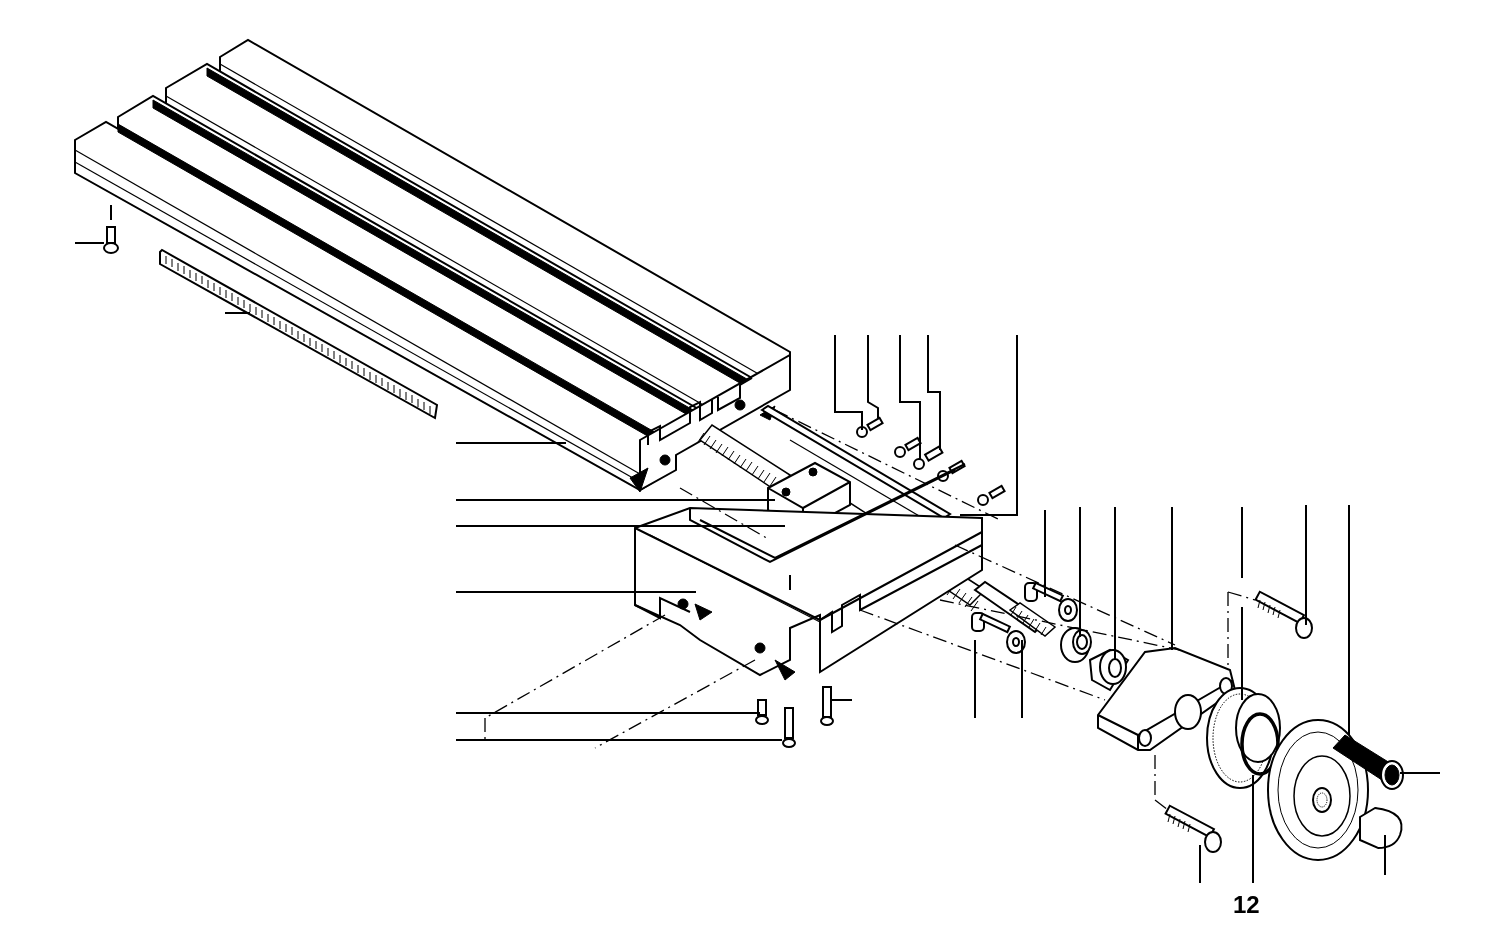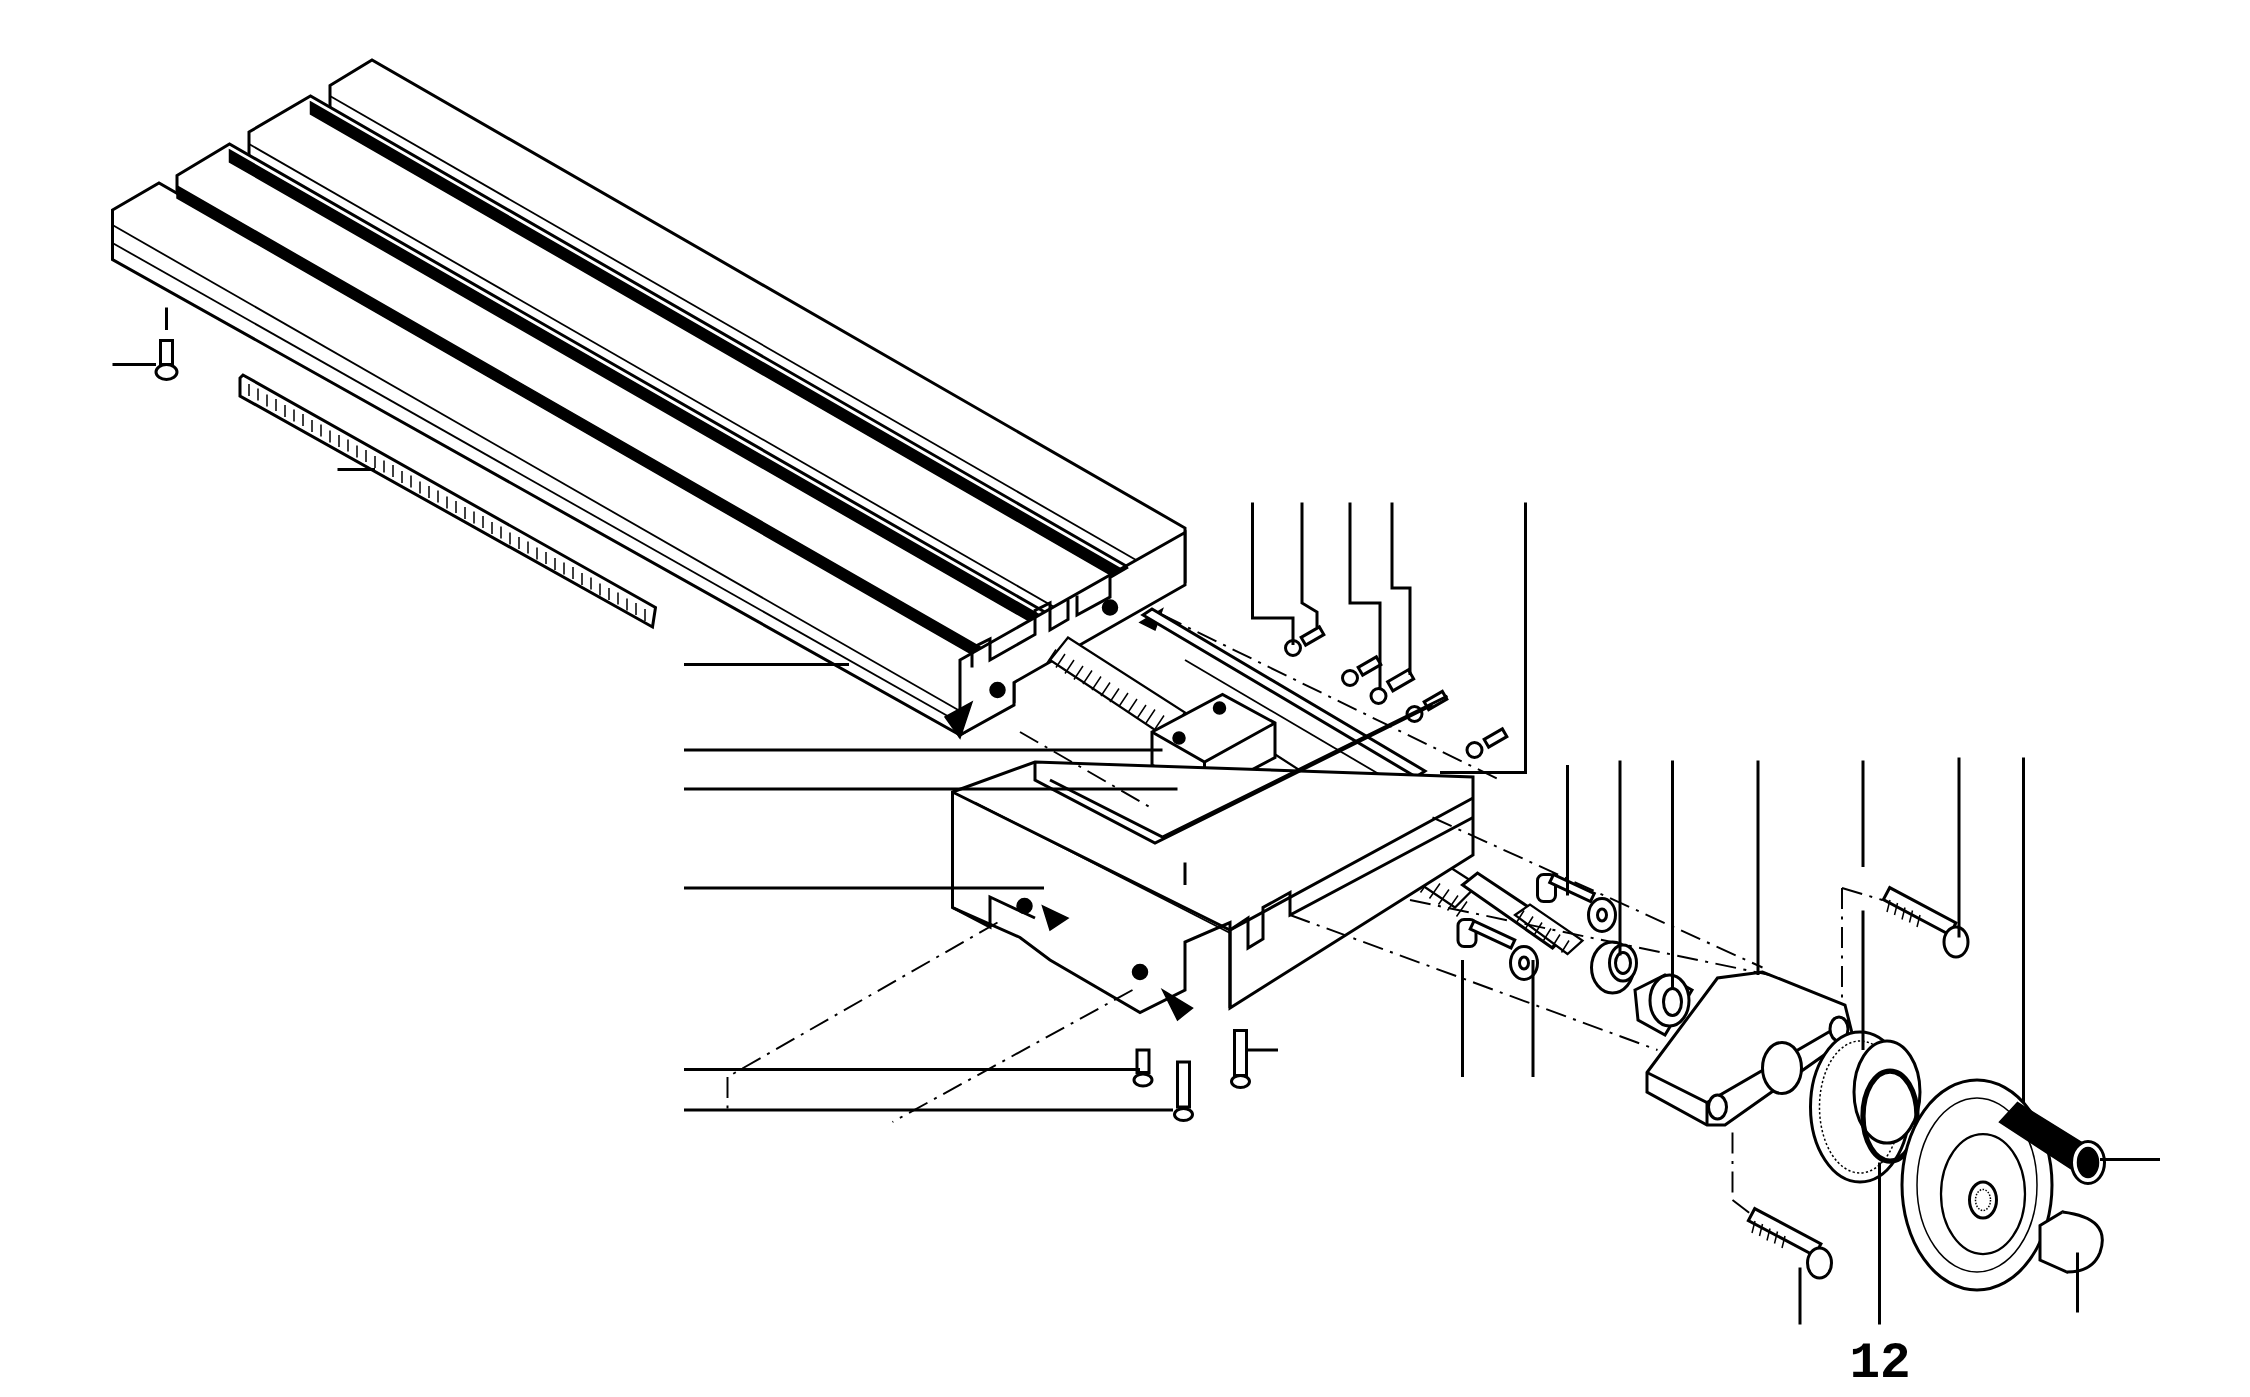--- a/index.html
+++ b/index.html
@@ -1,18 +1,18 @@
 <!DOCTYPE html>
 <html><head>
 <meta charset="utf-8">
 <style>
   html,body{margin:0;padding:0;background:#ffffff;}
   body{width:1500px;height:931px;overflow:hidden;position:relative;font-family:"Liberation Sans",sans-serif;}
   #canvas{position:absolute;left:0;top:0;width:1500px;height:931px;}
-  .callout{position:absolute;font-family:Liberation Mono, monospace;font-weight:bold;font-size:34px;color:#000;line-height:1;}
+  .callout{position:absolute;font-family:Liberation Sans, sans-serif;font-weight:bold;font-size:24px;color:#000;line-height:1;}
   svg .ln{stroke:#000;stroke-width:2;fill:none;}
   svg .thin{stroke:#000;stroke-width:1.2;fill:none;}
   svg .dash{stroke:#000;stroke-width:1.3;fill:none;stroke-dasharray:14 5 2 5;}
   svg .part{stroke:#000;stroke-width:2;fill:#fff;}
   svg .blk{fill:#000;stroke:#000;stroke-width:1;}
   svg .thread{stroke:#000;stroke-width:1;fill:none;}
 </style>
 </head>
 <body>
 

